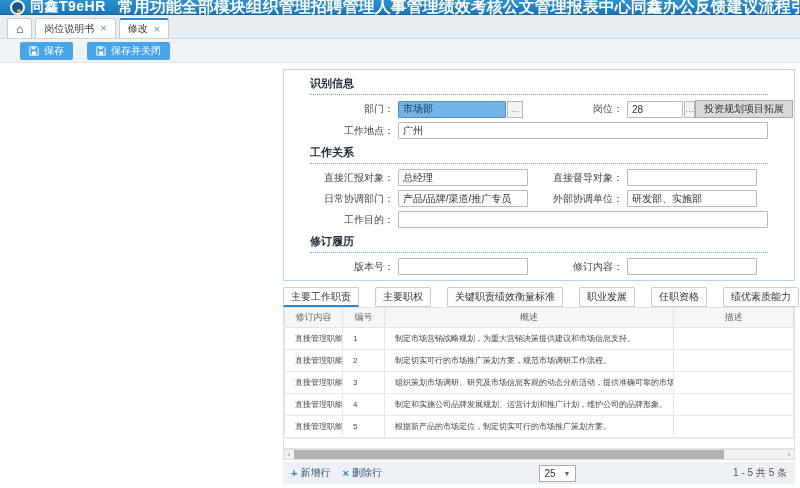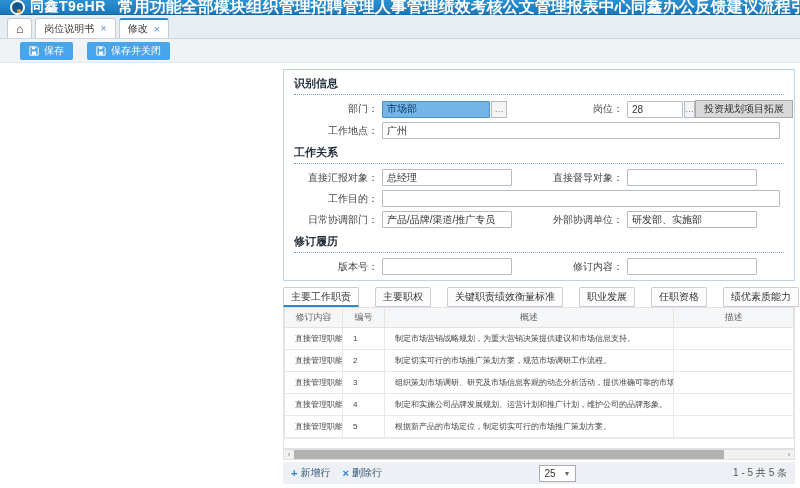--- a/index.html
+++ b/index.html
@@ -34,21 +34,21 @@
   .toolbar { height:24px; background:#f0f3f6; border-bottom:1px solid #e3e8ed;
     display:flex; align-items:center; gap:14px; padding-left:20px; }
   .btn { background:#49a5e9; color:#fff; border-radius:2px; height:18px;
     padding:0 9px; display:flex; align-items:center; gap:5px; font-size:10px;
     cursor:pointer; }
   .btn svg { display:block; }
 
   
   .content { padding-top:6px; }
   .panel { margin-left:283px; width:512px; border:1px solid #bad5eb;
-    padding:4px 10px 3px; background:#fff; }
+    padding:4px 26px 3px; background:#fff; }
   .section-title { font-weight:bold; font-size:11px; color:#1f2b38; padding:2px 0 3px; }
   .dotted { border-top:1px dotted #6aa3d8; margin-bottom:5px; }
   .frow { display:flex; align-items:center; margin-bottom:4px; }
   .fcol { display:flex; align-items:center; width:50%; }
   .fcol.full { width:100%; }
   .flabel { width:88px; text-align:right; color:#444; flex:0 0 88px; padding-right:4px; }
   .fin { border:1px solid #b4bbc2; border-radius:1px; height:17px; padding:0 4px;
     font-size:10px; color:#333; font-family:inherit; outline:none; background:#fff; }
   .fin.sel { background:#74b5e8; border-color:#4a90c8; color:#0e355c; }
   .w-dept { width:108px; } .w-post { width:56px; } .w-mid { width:130px; }
@@ -195,33 +195,33 @@
       <div class="fcol">
         <span class="flabel">直接汇报对象：</span>
         <input class="fin w-mid" value="总经理" style="">
       </div>
       <div class="fcol">
         <span class="flabel">直接督导对象：</span>
         <input class="fin w-mid" value="" style="">
       </div>
     </div>
     <div class="frow">
+      <div class="fcol">
+        <span class="flabel">日常协调部门：</span>
+        <input class="fin w-mid" value="产品/品牌/渠道/推广专员" style="">
+      </div>
+      <div class="fcol">
+        <span class="flabel">外部协调单位：</span>
+        <input class="fin w-mid" value="研发部、实施部" style="">
+      </div>
+    </div>
+    <div class="frow">
       <div class="fcol full">
         <span class="flabel">工作目的：</span>
         <input class="fin w-wide" value="" style="">
-      </div>
-    </div>
-    <div class="frow">
-      <div class="fcol">
-        <span class="flabel">日常协调部门：</span>
-        <input class="fin w-mid" value="产品/品牌/渠道/推广专员" style="">
-      </div>
-      <div class="fcol">
-        <span class="flabel">外部协调单位：</span>
-        <input class="fin w-mid" value="研发部、实施部" style="">
       </div>
     </div>
 
     <div class="section-title">修订履历</div>
     <div class="dotted"></div>
 
     <div class="frow" style="margin-bottom:2px;">
       <div class="fcol">
         <span class="flabel">版本号：</span>
         <input class="fin w-mid" value="" style="">

